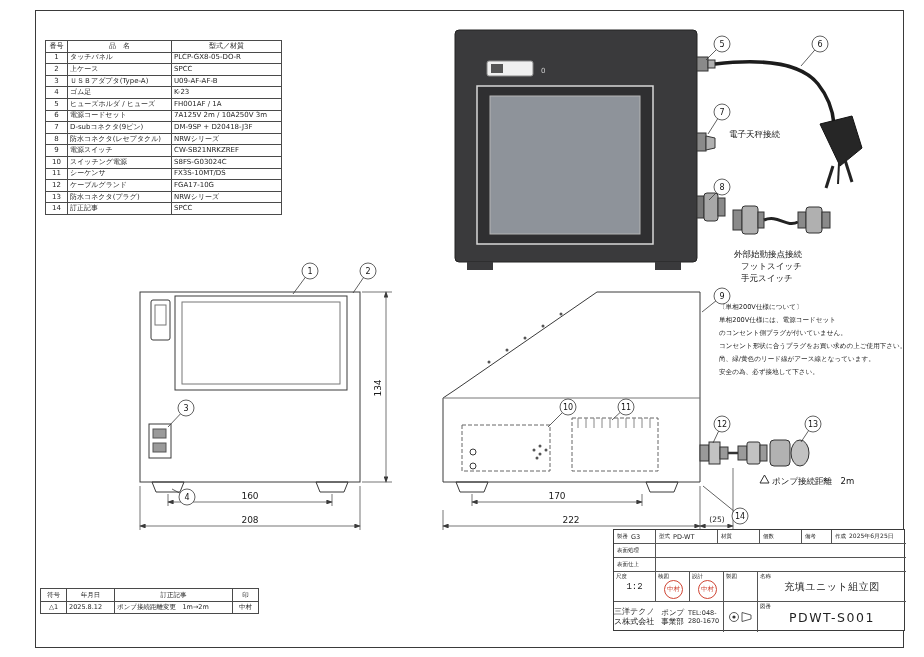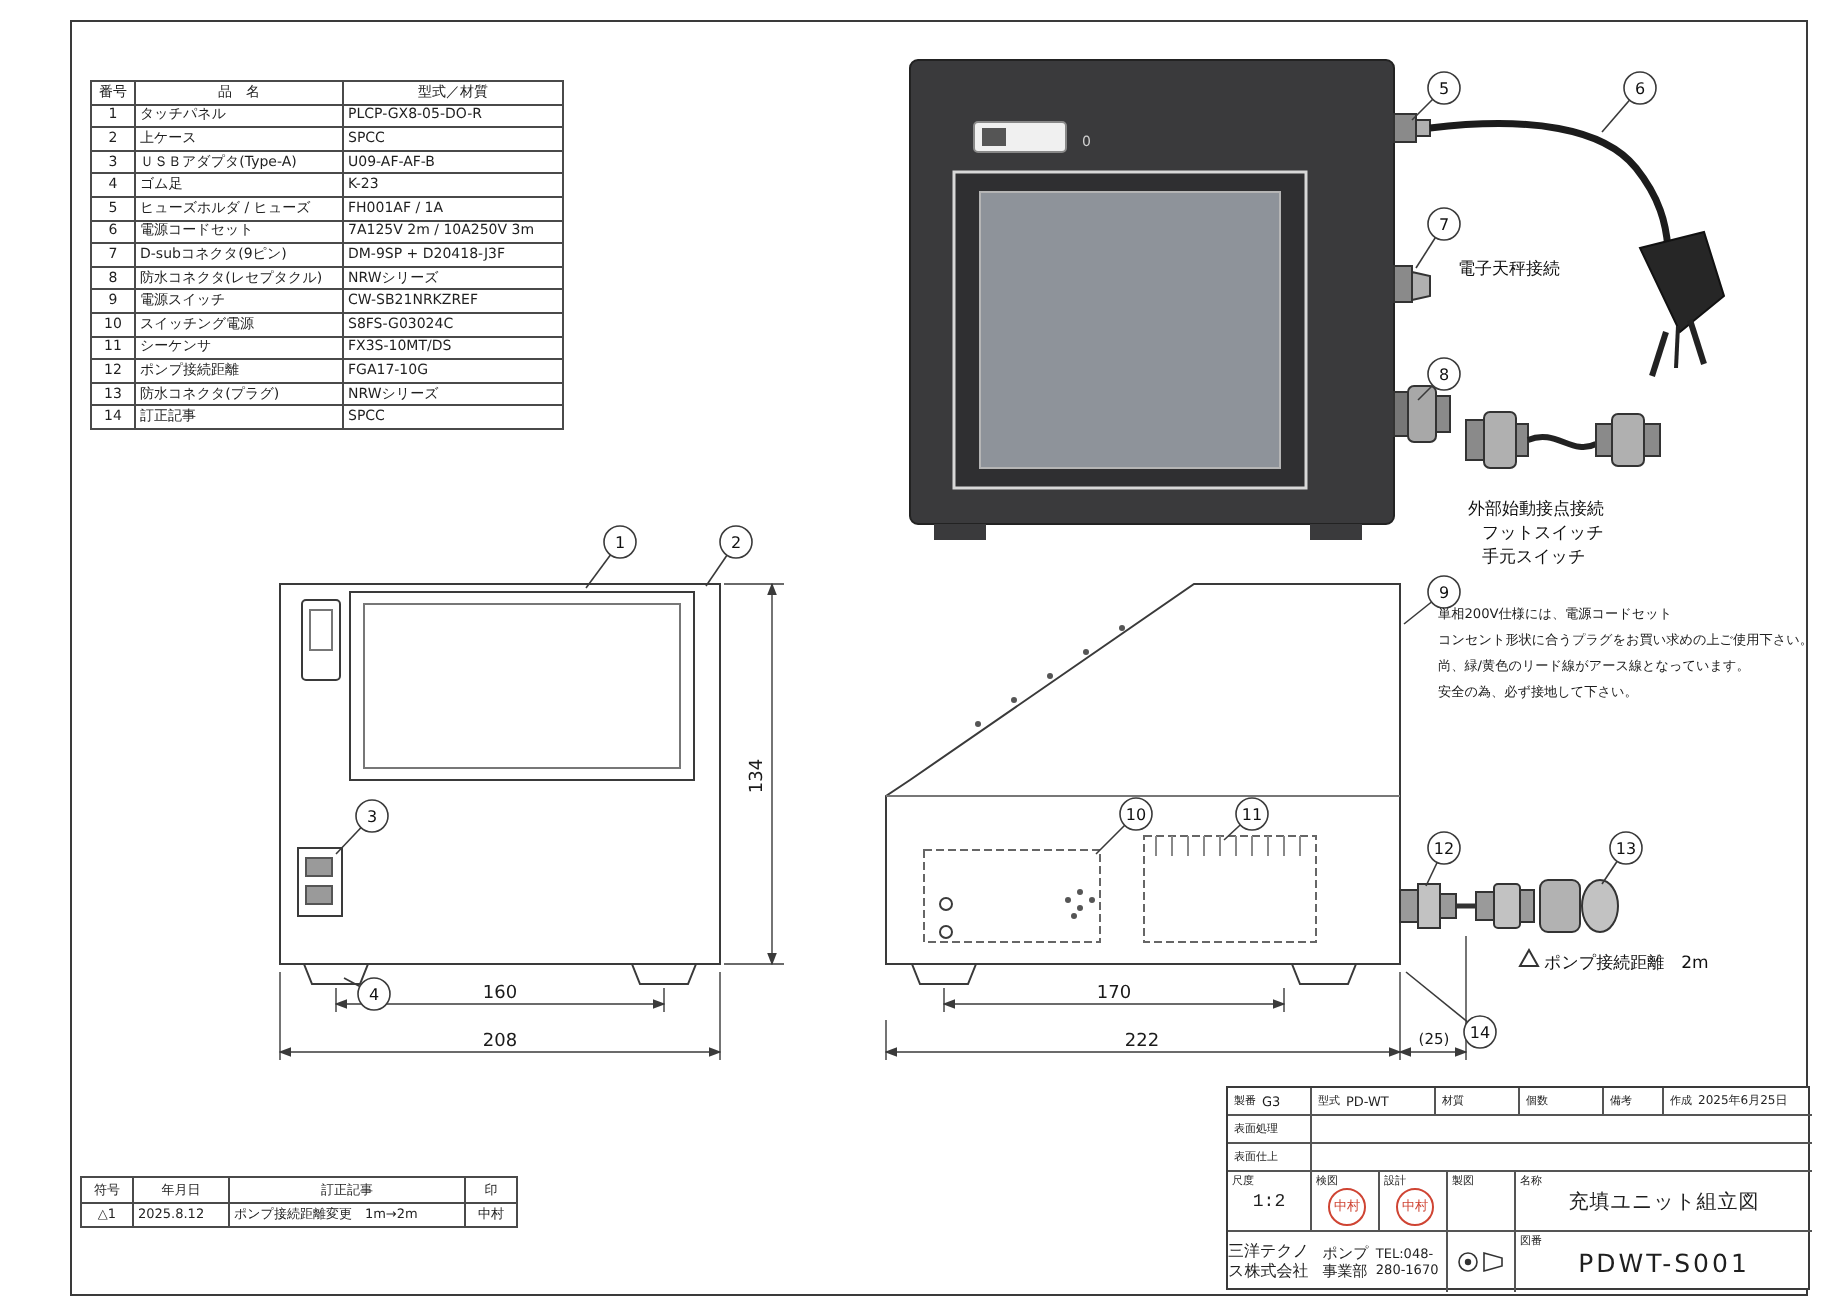--- a/index.html
+++ b/index.html
@@ -17,21 +17,21 @@
   .parts .c-num{text-align:center;}
 
   .note200{position:absolute;left:719px;top:301px;width:188px;font-size:6.6px;line-height:13px;
     white-space:nowrap;color:#1c1c1c;}
 
   .rev{position:absolute;left:40px;top:588px;font-size:6.5px;padding-left:48px;}
   .rev th,.rev td{border:1px solid #4a4a4a;height:12.5px;line-height:1;padding:0 2px;
     font-weight:normal;white-space:nowrap;overflow:hidden;}
   .rev th{text-align:center;}
 
-  .tblock{position:absolute;left:613px;top:543px;width:292px;height:102px;border:1.3px solid #3a3a3a;
+  .tblock{position:absolute;left:613px;top:529px;width:292px;height:102px;border:1.3px solid #3a3a3a;
     background:#fff;}
   .tb-cell{position:absolute;border-right:1px solid #555;border-bottom:1px solid #555;overflow:hidden;}
   .tb-cell.last-col{border-right:none;}
   .tb-cell.last-row{border-bottom:none;}
   .tb-inline{display:flex;align-items:center;gap:3px;padding:0 3px;}
   .tb-lbl{font-size:5.5px;color:#222;flex:none;}
   .tb-val{font-size:6.5px;white-space:nowrap;}
   .tb-titled{padding:0;}
   .tb-titled .tb-lbl{position:absolute;left:2px;top:1px;}
   .tb-center{display:flex;align-items:center;justify-content:center;width:100%;height:100%;}
@@ -116,21 +116,21 @@
         <td>スイッチング電源</td>
         <td>S8FS-G03024C</td>
       </tr>
         <tr>
         <td class="c-num">11</td>
         <td>シーケンサ</td>
         <td>FX3S-10MT/DS</td>
       </tr>
         <tr>
         <td class="c-num">12</td>
-        <td>ポンプ接続距離</td>
+        <td>ケーブルグランド</td>
         <td>FGA17-10G</td>
       </tr>
         <tr>
         <td class="c-num">13</td>
         <td>防水コネクタ(プラグ)</td>
         <td>NRWシリーズ</td>
       </tr>
         <tr>
         <td class="c-num">14</td>
         <td>訂正記事</td>
@@ -342,21 +342,23 @@
         </g>
       <g>
           <line x1="740" y1="516" x2="703" y2="486"></line>
           <circle cx="740" cy="516" r="8" fill="#fff"></circle>
           <text x="740" y="519" font-size="8" text-anchor="middle" stroke="none" fill="#111">14</text>
         </g>
     </g>
   </svg>
 
   <div class="note200">
+    <div>〔単相200V仕様について〕</div>
     <div>単相200V仕様には、電源コードセット</div>
+    <div>のコンセント側プラグが付いていません。</div>
     <div>コンセント形状に合うプラグをお買い求めの上ご使用下さい。</div>
     <div>尚、緑/黄色のリード線がアース線となっています。</div>
     <div>安全の為、必ず接地して下さい。</div>
   </div>
 
   <table class="rev">
     <colgroup>
         <col style="width:26px">
         <col style="width:48px">
         <col style="width:118px">

